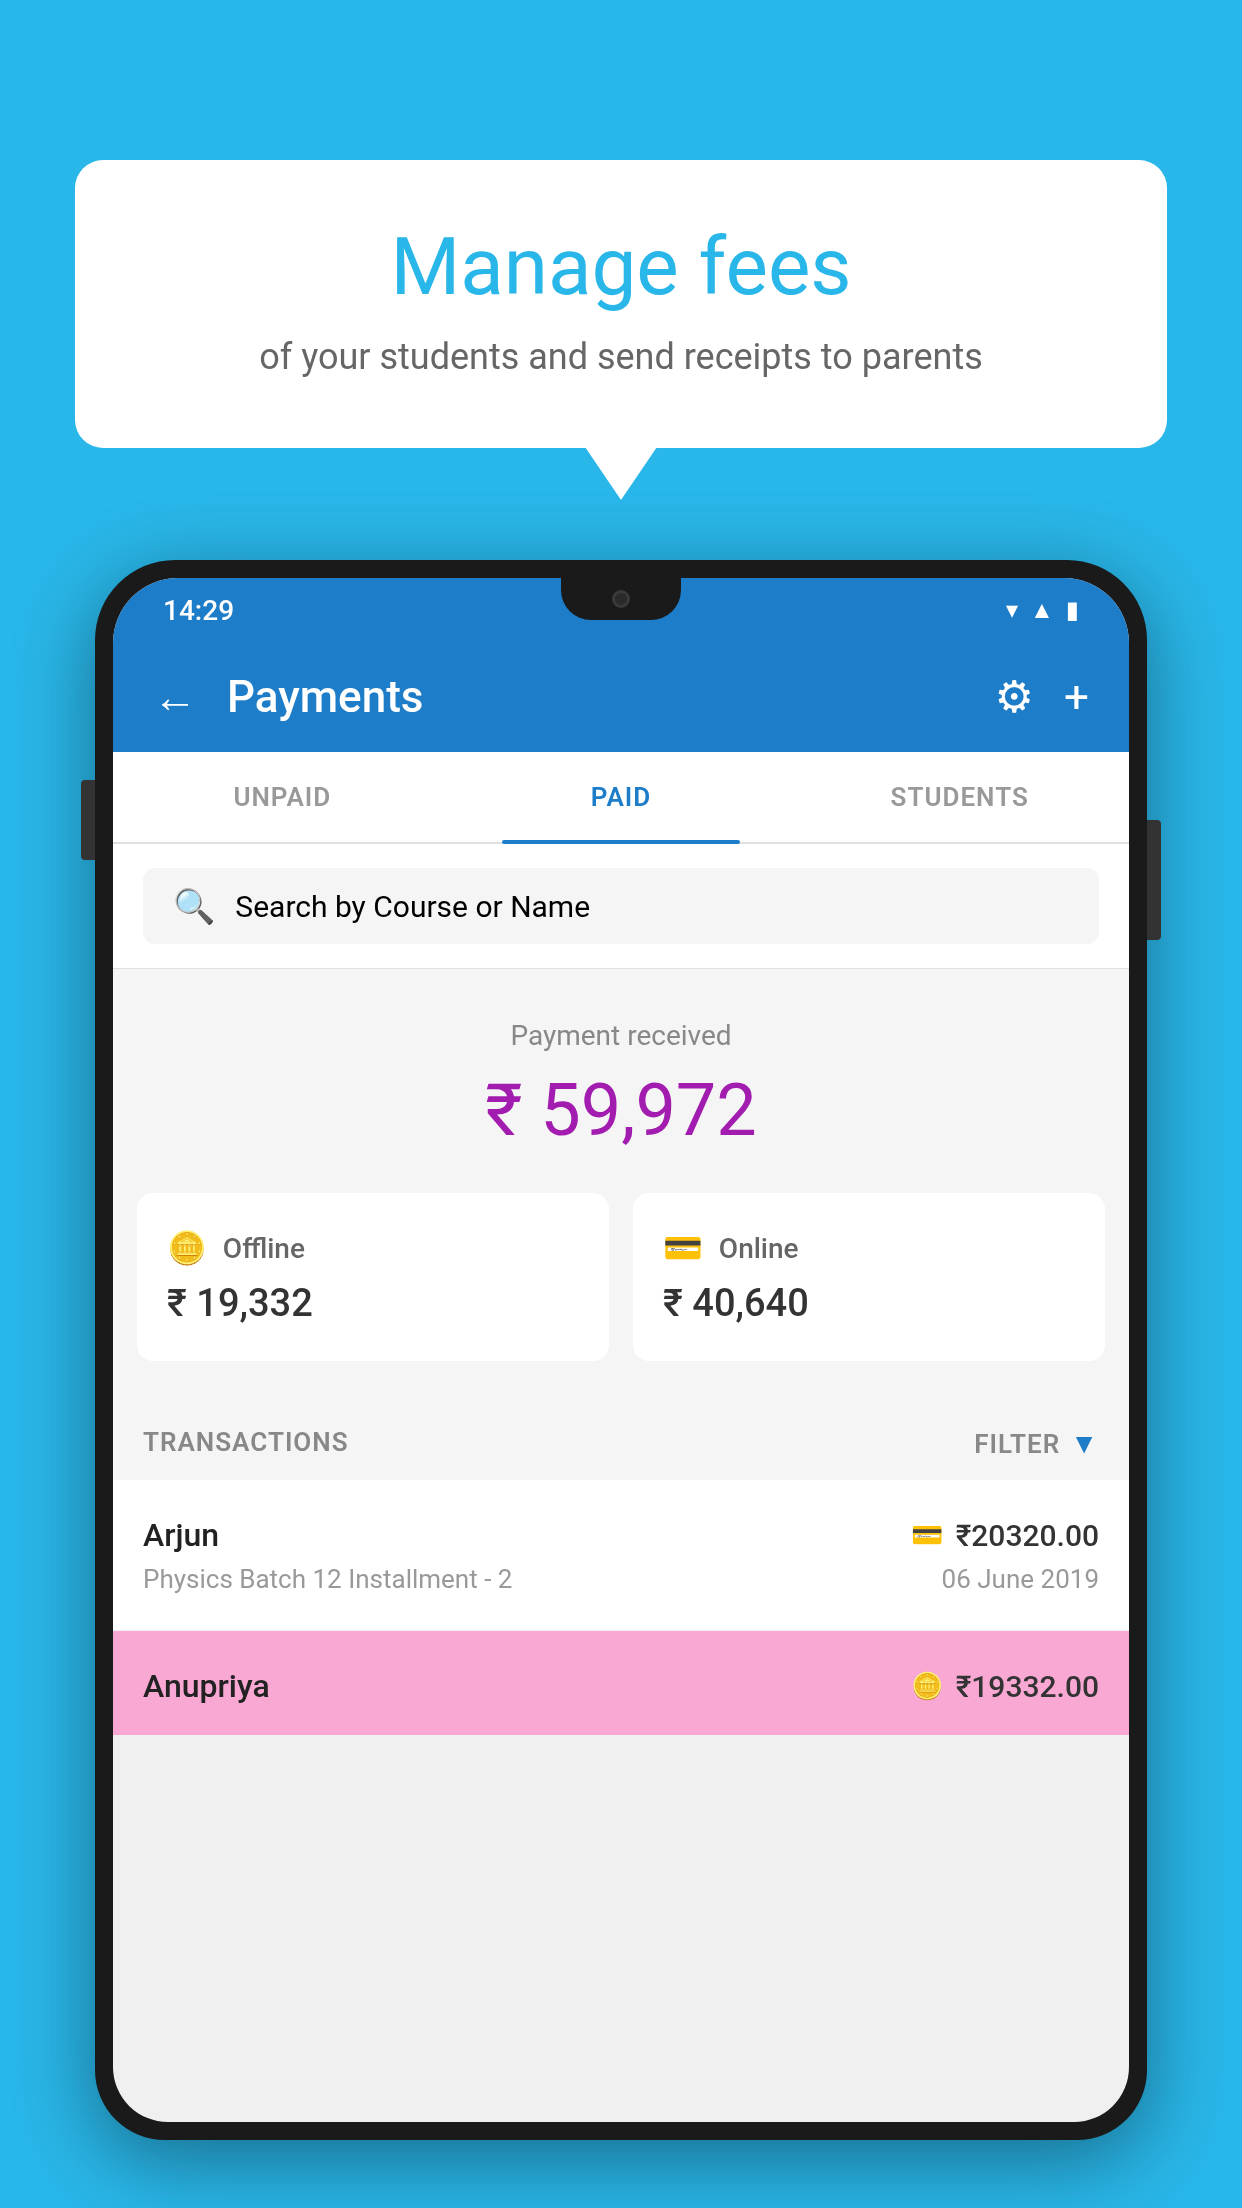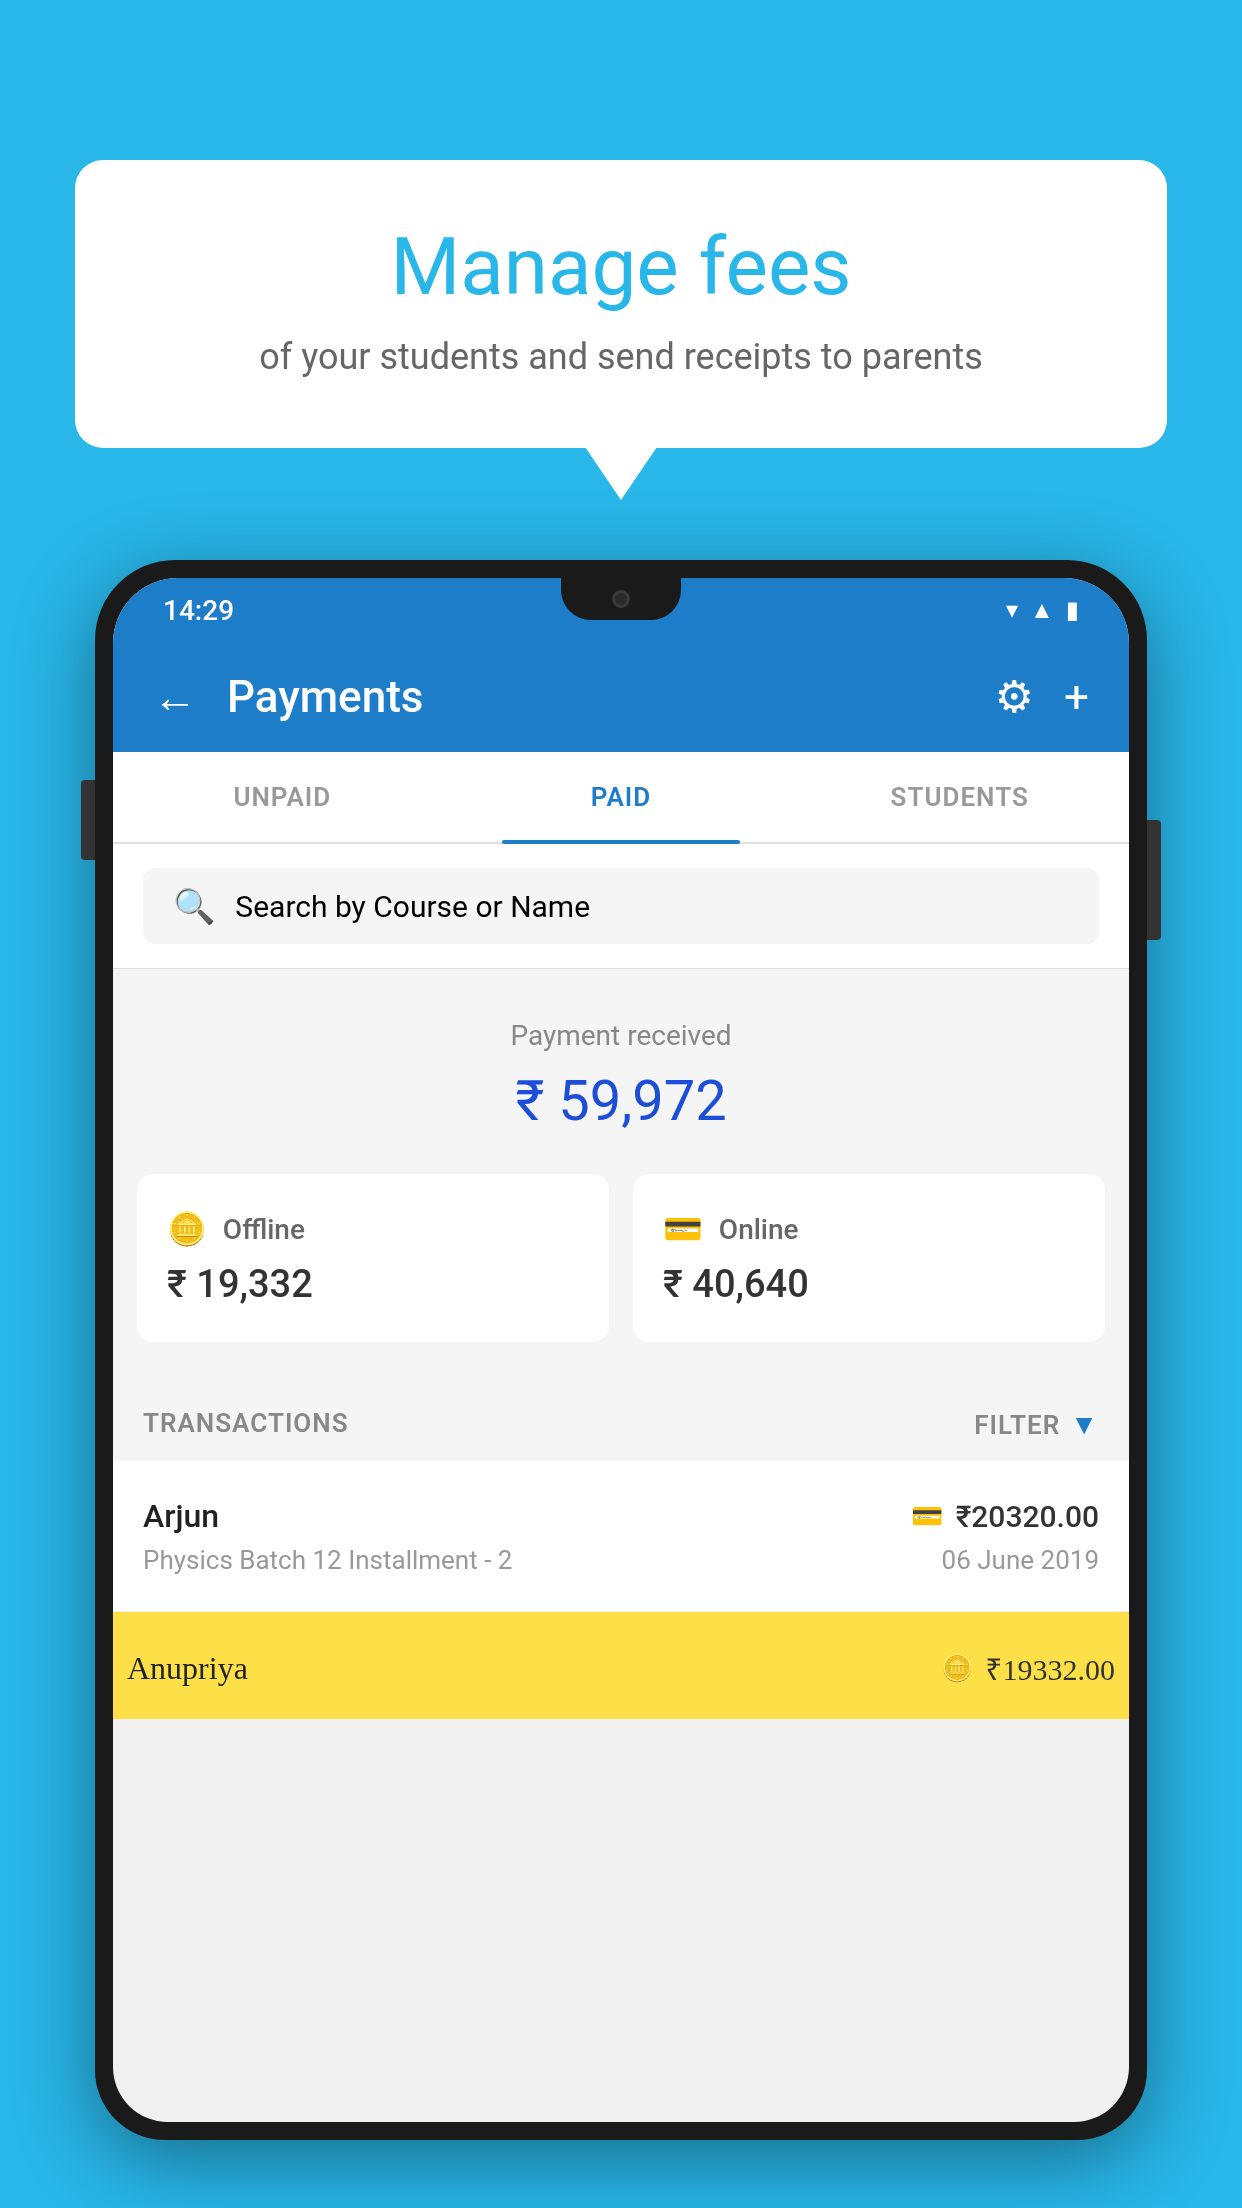--- a/index.html
+++ b/index.html
@@ -263,22 +263,22 @@
       text-align: center;
     }
 
     .payment-label {
       color: #888;
       font-size: 28px;
       margin-bottom: 16px;
     }
 
     .payment-amount {
-      color: #1d4ed8;
-      font-size: 56px;
+      color: #a21caf;
+      font-size: 72px;
       font-weight: 400;
     }
 
     
     .cards-row {
       background: #f5f5f5;
       display: flex;
       gap: 24px;
       padding: 0 24px 36px;
     }
@@ -396,23 +396,22 @@
       color: #999;
     }
 
     .transaction-date {
       font-size: 26px;
       color: #999;
     }
 
     
     .transaction-item-partial {
-      background: #fde047;
-      padding: 36px 14px 20px;
-      font-family: Liberation Serif, serif;
+      background: #f9a8d4;
+      padding: 36px 30px 20px;
     }
   </style>
 </head>
 <body>
 
 <div class="speech-bubble-container">
   <div class="speech-bubble">
     <div class="speech-bubble-title">Manage fees</div>
     <div class="speech-bubble-subtitle">of your students and send receipts to parents</div>
   </div>

